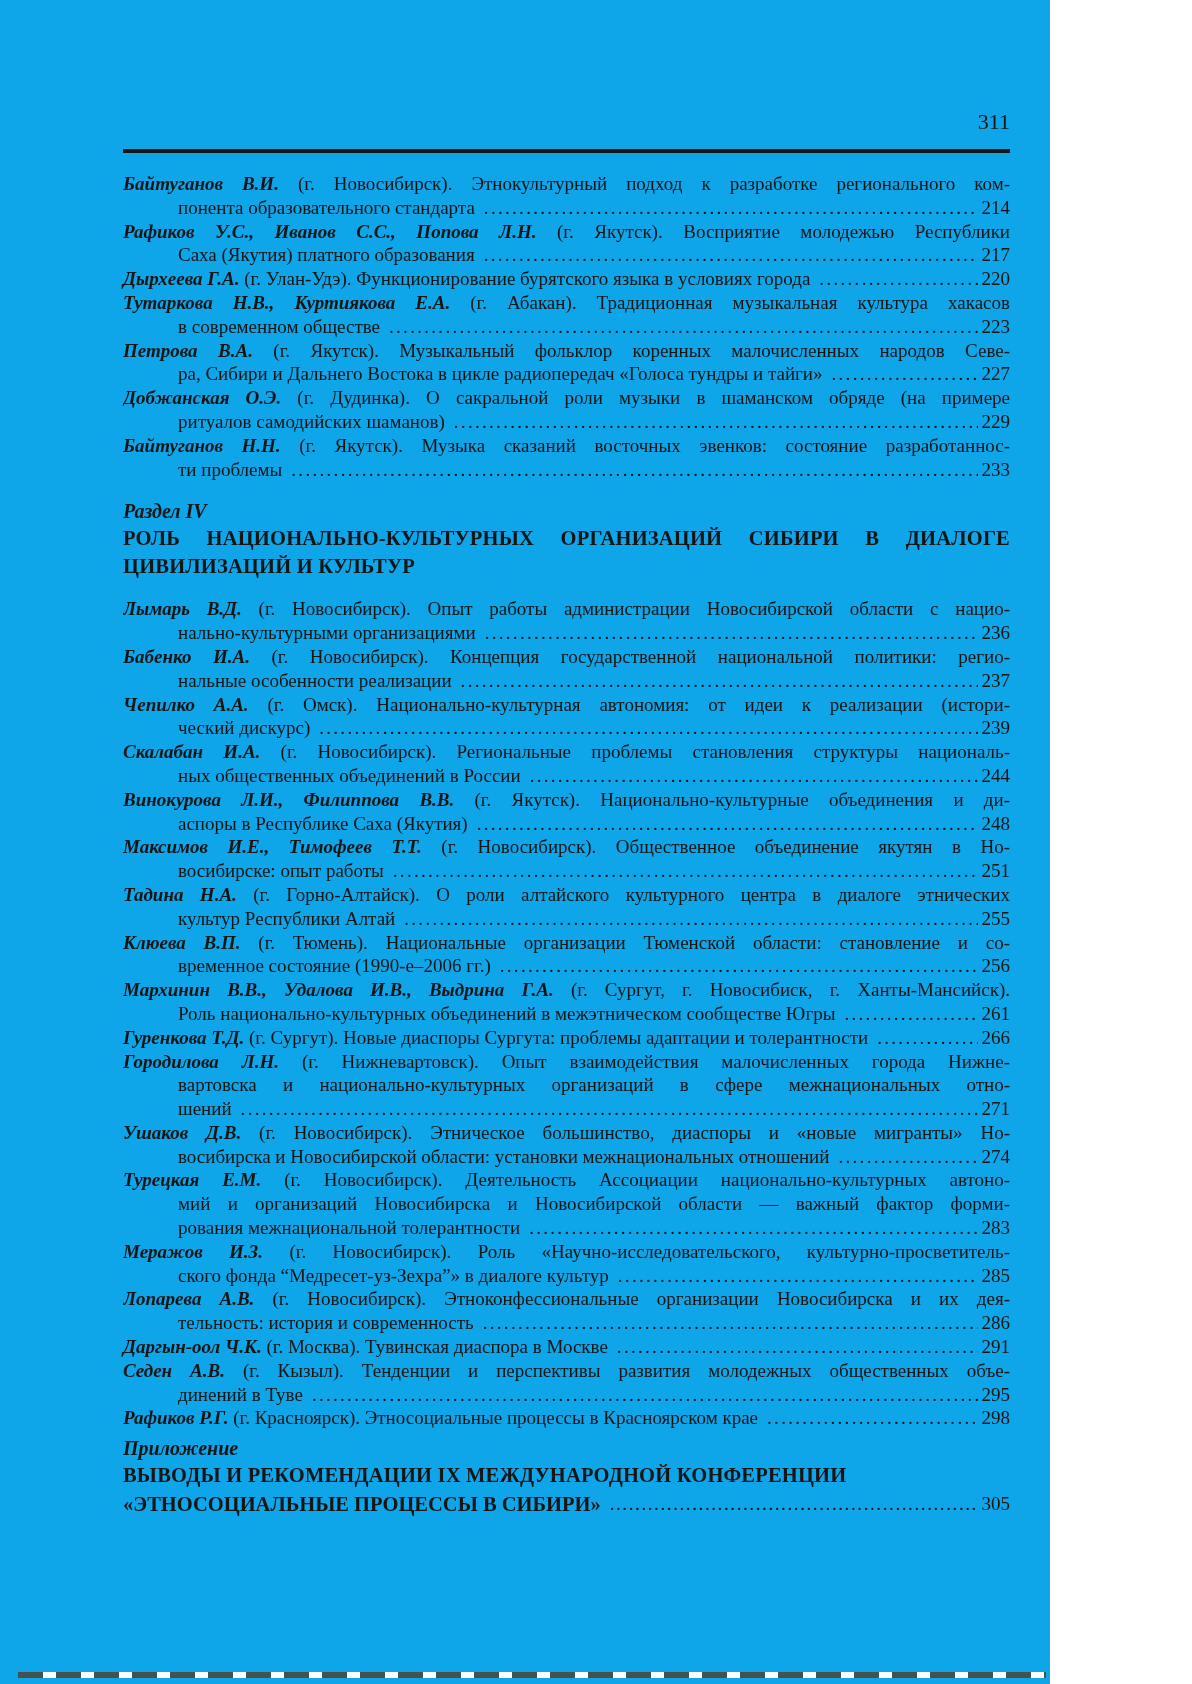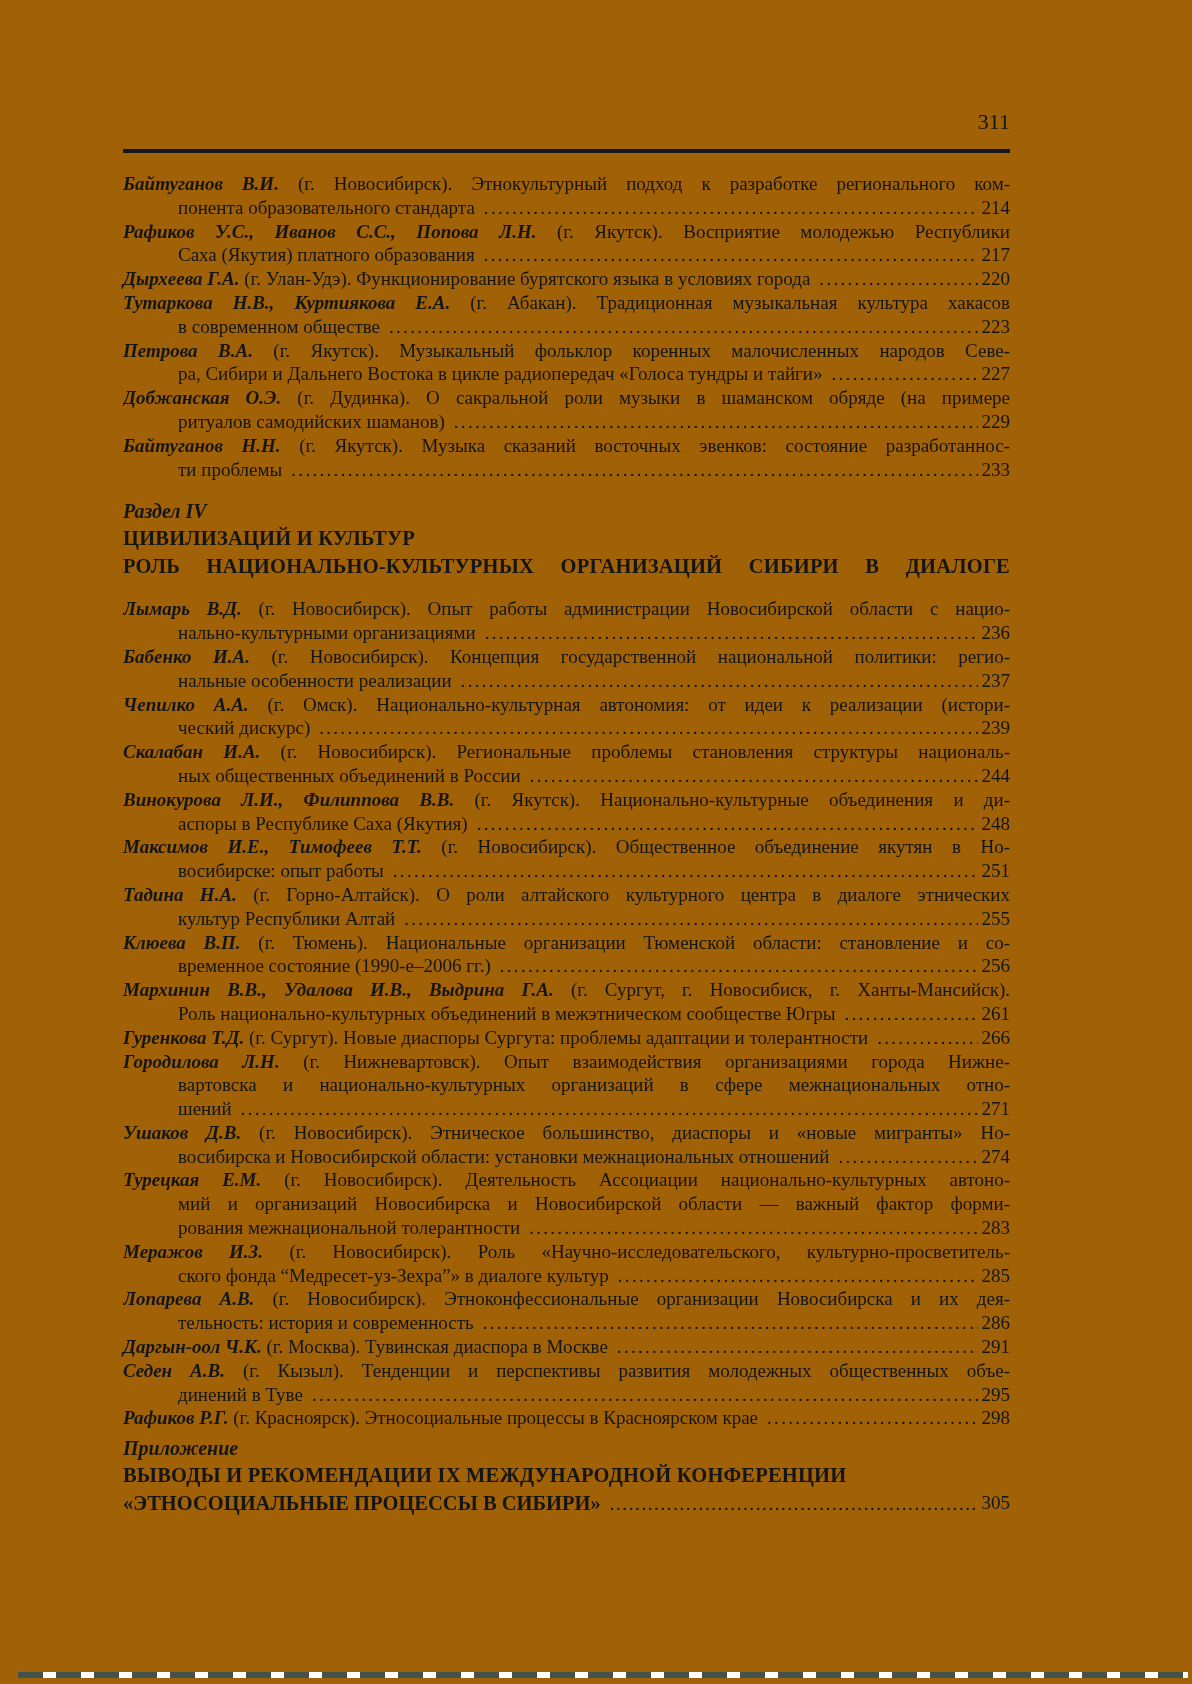--- a/index.html
+++ b/index.html
@@ -1,19 +1,19 @@
 <!DOCTYPE html>
 <html><head>
 <meta charset="utf-8">
 <style>
   html,body{margin:0;padding:0;background:#ffffff;}
   .page{
     position:relative;
-    width:1192px;height:1684px;
-    background:#a16207;
+    width:1050px;height:1684px;
+    background:#0ea5e9;
     font-family:"Liberation Serif","DejaVu Serif",serif;
     color:#151515;
     overflow:hidden;
   }
   .content{
     position:absolute;
     left:123px; top:0;
     width:887px;
   }
   .pagenum{
@@ -73,21 +73,21 @@
   }
   .sec-title{
     font-weight:700;
     font-size:20.5px;
     line-height:28px;
     letter-spacing:0.2px;
   }
   .sec-title.fill{height:28px;}
   .app-block{margin-top:6px;}
   .app-last{
-    display:flex;align-items:flex-start;
+    display:flex;align-items:center;
     font-weight:700;
     font-size:20.5px;
     line-height:28px;
   }
   .app-last .leader{font-weight:400;}
   .app-last .leader::after{letter-spacing:1.6px;}
   .app-last .pageref{font-weight:400;font-size:19px;}
   .footer-dashes{
     position:absolute;
     left:18px;right:4px;
@@ -153,22 +153,22 @@
         <div class="entry">
           <div class="line fill"><span class="authors">Байтуганов Н.Н.</span> <span class="city">(г. Якутск).</span> <span>Музыка сказаний восточных эвенков: состояние разработаннос-</span></div>
           <div class="lastline indent">
             <span class="ll-text"><span>ти проблемы</span></span>
             <span class="leader"></span>
             <span class="pageref">233</span>
           </div>
         </div>
         <div class="sec-block">
           <div class="sec-label">Раздел IV</div>
+          <div class="sec-title fill">РОЛЬ НАЦИОНАЛЬНО-КУЛЬТУРНЫХ ОРГАНИЗАЦИЙ СИБИРИ В ДИАЛОГЕ</div>
           <div class="sec-title">ЦИВИЛИЗАЦИЙ И КУЛЬТУР</div>
-          <div class="sec-title fill">РОЛЬ НАЦИОНАЛЬНО-КУЛЬТУРНЫХ ОРГАНИЗАЦИЙ СИБИРИ В ДИАЛОГЕ</div>
         </div>
         <div class="entry">
           <div class="line fill"><span class="authors">Лымарь В.Д.</span> <span class="city">(г. Новосибирск).</span> <span>Опыт работы администрации Новосибирской области с нацио-</span></div>
           <div class="lastline indent">
             <span class="ll-text"><span>нально-культурными организациями</span></span>
             <span class="leader"></span>
             <span class="pageref">236</span>
           </div>
         </div>
         <div class="entry">
@@ -236,21 +236,21 @@
           </div>
         </div>
         <div class="entry">
           <div class="lastline">
             <span class="ll-text"><span class="authors">Гуренкова Т.Д.</span> <span class="city">(г. Сургут).</span> <span>Новые диаспоры Сургута: проблемы адаптации и толерантности</span></span>
             <span class="leader"></span>
             <span class="pageref">266</span>
           </div>
         </div>
         <div class="entry">
-          <div class="line fill"><span class="authors">Городилова Л.Н.</span> <span class="city">(г. Нижневартовск).</span> <span>Опыт взаимодействия организациями города Нижне-</span></div>
+          <div class="line fill"><span class="authors">Городилова Л.Н.</span> <span class="city">(г. Нижневартовск).</span> <span>Опыт взаимодействия малочисленных города Нижне-</span></div>
           <div class="line fill indent">вартовска и национально-культурных организаций в сфере межнациональных отно-</div>
           <div class="lastline indent">
             <span class="ll-text"><span>шений</span></span>
             <span class="leader"></span>
             <span class="pageref">271</span>
           </div>
         </div>
         <div class="entry">
           <div class="line fill"><span class="authors">Ушаков Д.В.</span> <span class="city">(г. Новосибирск).</span> <span>Этническое большинство, диаспоры и «новые мигранты» Но-</span></div>
           <div class="lastline indent">

